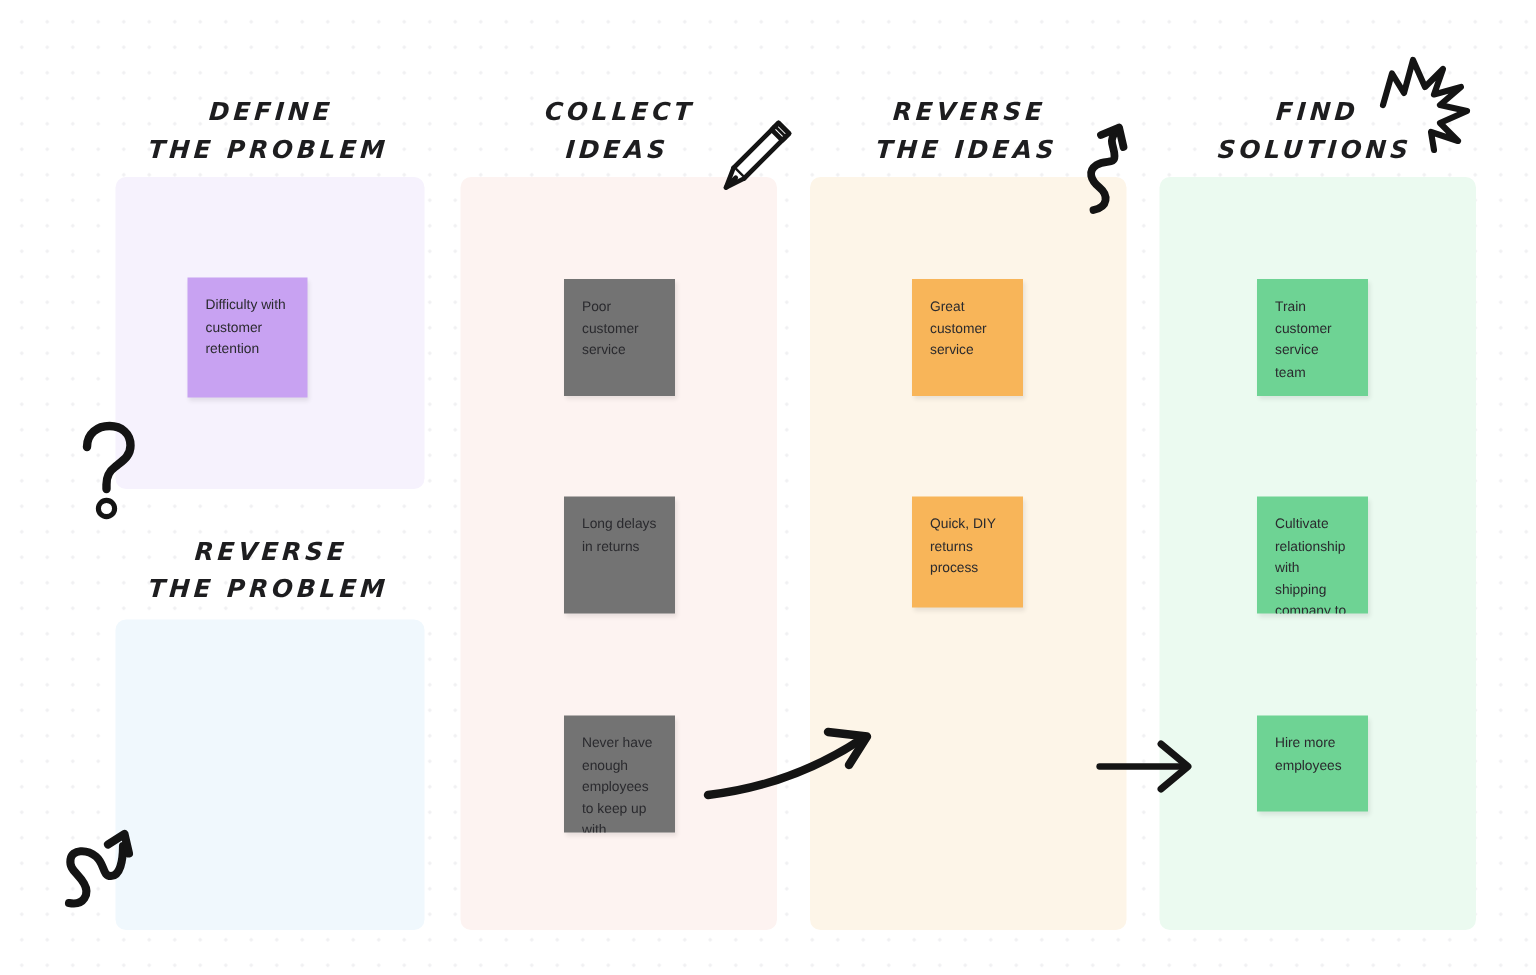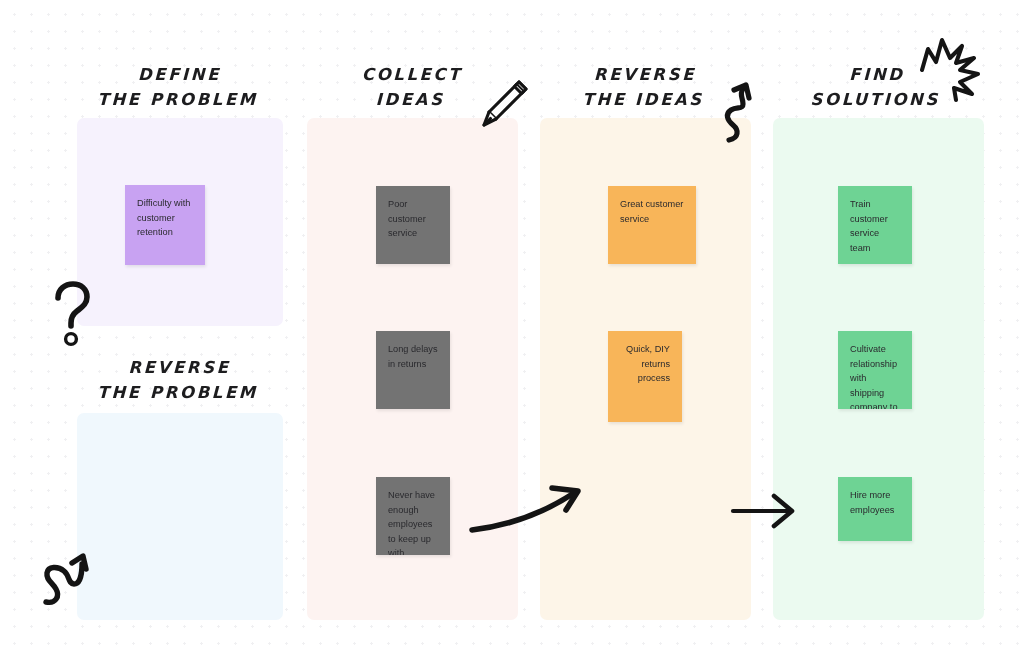--- a/index.html
+++ b/index.html
@@ -108,23 +108,23 @@
 
   <div class="note note-purple" style="left:125px; top:185px; width:80px; height:80px;">Difficulty with customer retention</div>
 
 
   <div class="note note-pink" style="left:376px; top:186px; width:74px; height:78px;">Poor customer service</div>
 
   <div class="note note-pink" style="left:376px; top:331px; width:74px; height:78px;">Long delays in returns</div>
 
   <div class="note note-pink" style="left:376px; top:477px; width:74px; height:78px;">Never have enough employees to keep up with demand</div>
 
-  <div class="note note-orange" style="left:608px; top:186px; width:88px; height:78px;">Great customer service</div>
+  <div class="note note-orange" style="left:608px; top:186px; width:74px; height:78px;">Great customer service</div>
 
-  <div class="note note-orange" style="left:608px; top:331px; width:74px; height:91px;text-align:right;">Quick, DIY returns process</div>
+  <div class="note note-orange" style="left:608px; top:331px; width:74px; height:74px;">Quick, DIY returns process</div>
 
 
   <div class="note note-green" style="left:838px; top:186px; width:74px; height:78px;">Train customer service team</div>
 
   <div class="note note-green" style="left:838px; top:331px; width:74px; height:78px;">Cultivate relationship with shipping company to speed up returns</div>
 
   <div class="note note-green" style="left:838px; top:477px; width:74px; height:64px;">Hire more employees</div>
 
   <div class="deco" style="left:50px; top:280px;">
     <svg width="46" height="68" viewBox="0 0 46 68" fill="none">

